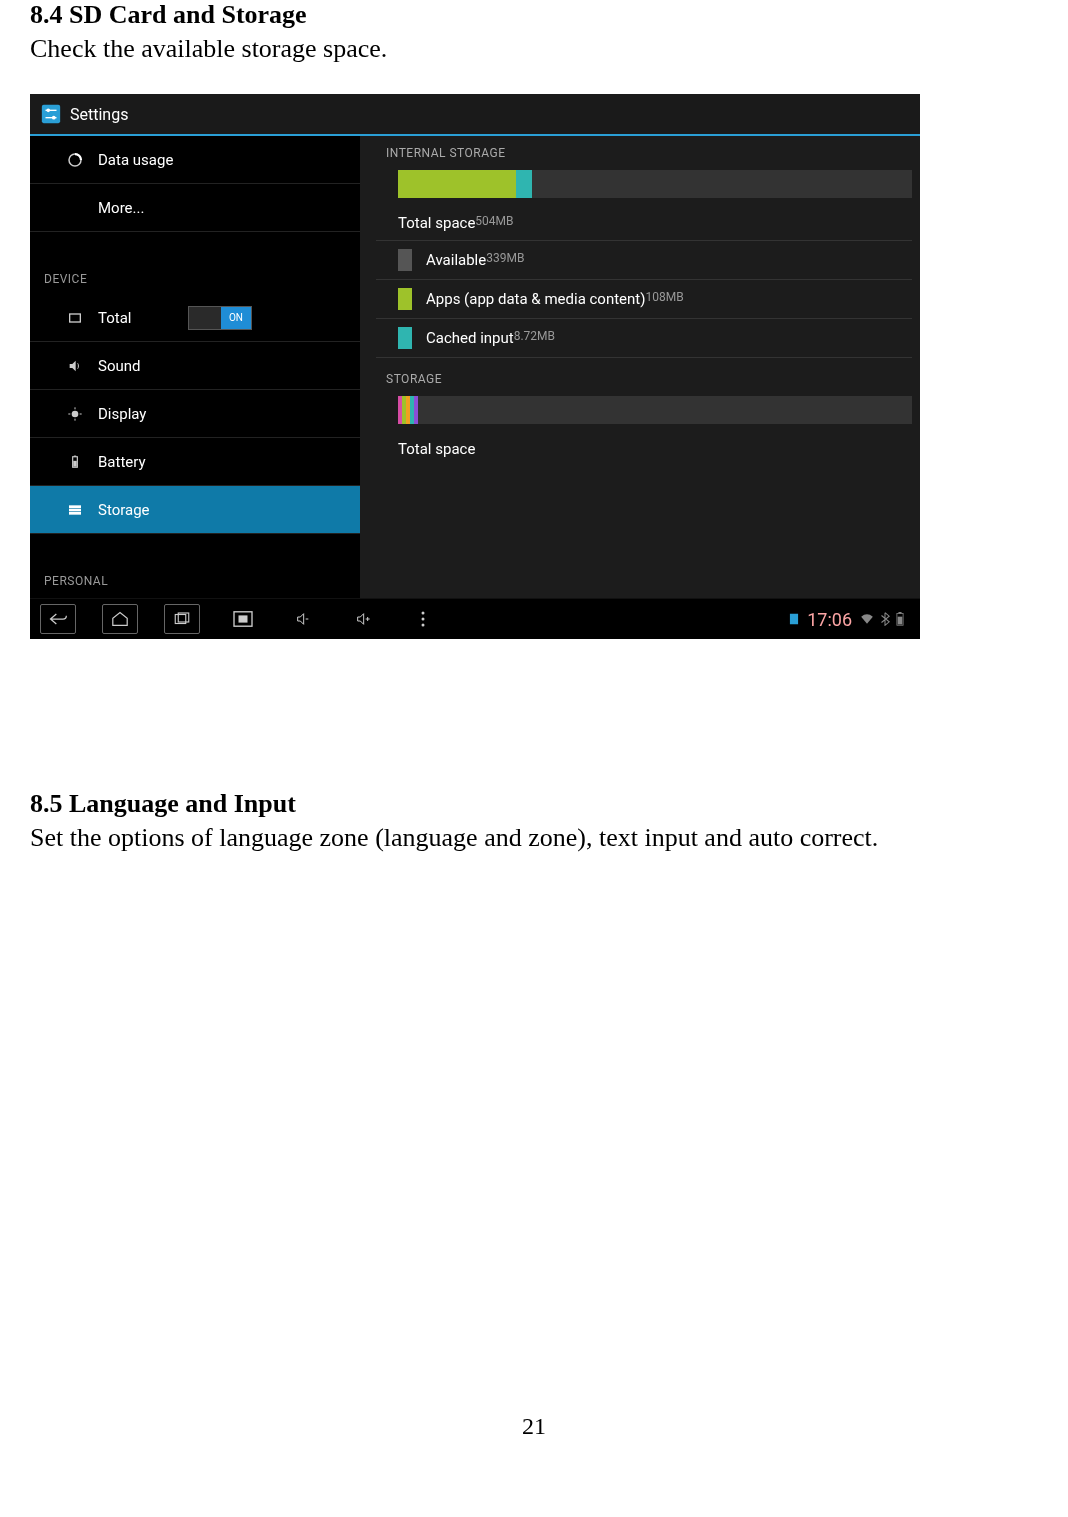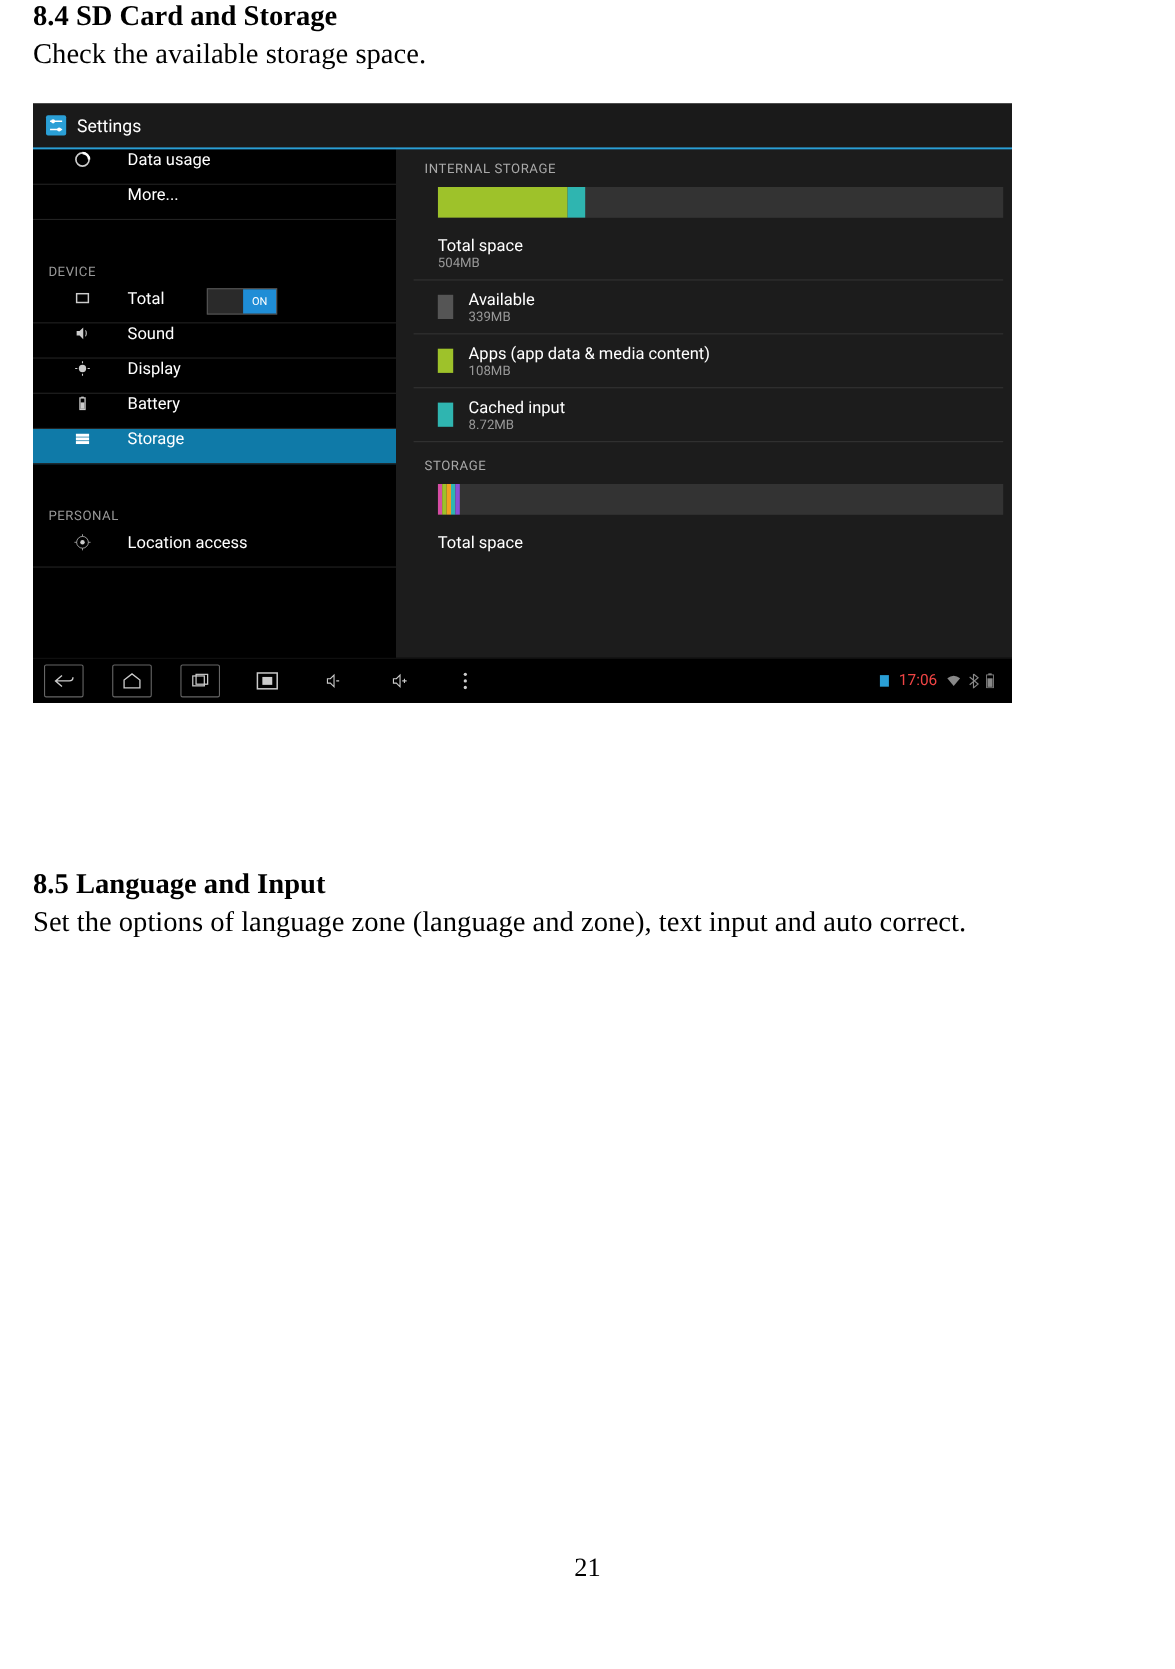--- a/index.html
+++ b/index.html
@@ -56,28 +56,27 @@
     display: flex;
     height: 465px;
   }
   .sidebar {
     width: 330px;
     background: #000;
     overflow: hidden;
   }
   .sidebar-item {
     display: flex;
-    align-items: flex-start;
-    height: 32px;
+    align-items: center;
+    height: 48px;
     padding-left: 36px;
     border-bottom: 1px solid #222;
     font-size: 15px;
     box-sizing: border-box;
     position: relative;
-    gap: 18px;
   }
   .sidebar-item.selected {
     background: #0f7aa8;
   }
   .sidebar-item .si-icon {
     width: 18px;
     height: 18px;
     margin-right: 14px;
     display: inline-flex;
     align-items: center;
@@ -137,21 +136,21 @@
     display: flex;
     align-items: center;
     padding: 8px 0 8px 22px;
     border-bottom: 1px solid #333;
   }
   .storage-row .swatch {
     width: 14px;
     height: 22px;
     margin-right: 14px;
   }
-  .storage-row .texts { display: flex; flex-direction: column; }
+  .storage-row .texts { display: flex; flex-direction: row; }
   .storage-row .label { font-size: 15px; color: #fff; }
   .storage-row .value { font-size: 12px; color: #999; }
   .section-break { height: 80px; }
   .systembar {
     position: absolute;
     bottom: 0; left: 0; right: 0;
     height: 40px;
     background: #000;
     display: flex;
     align-items: center;
@@ -165,22 +164,22 @@
     border: 1px solid #666;
     border-radius: 2px;
     display: flex;
     align-items: center;
     justify-content: center;
     color: #ccc;
   }
   .sysbtn.noborder { border: none; }
   .sys-spacer { flex: 1; }
   .sys-clock {
-    color: #ef4444;
-    font-size: 14px;
+    color: #fca5a5;
+    font-size: 18px;
     margin-right: 8px;
   }
   .sys-status-icon {
     color: #888;
     font-size: 12px;
     margin-right: 6px;
   }
   .page-number {
     text-align: center;
     font-size: 24px;

